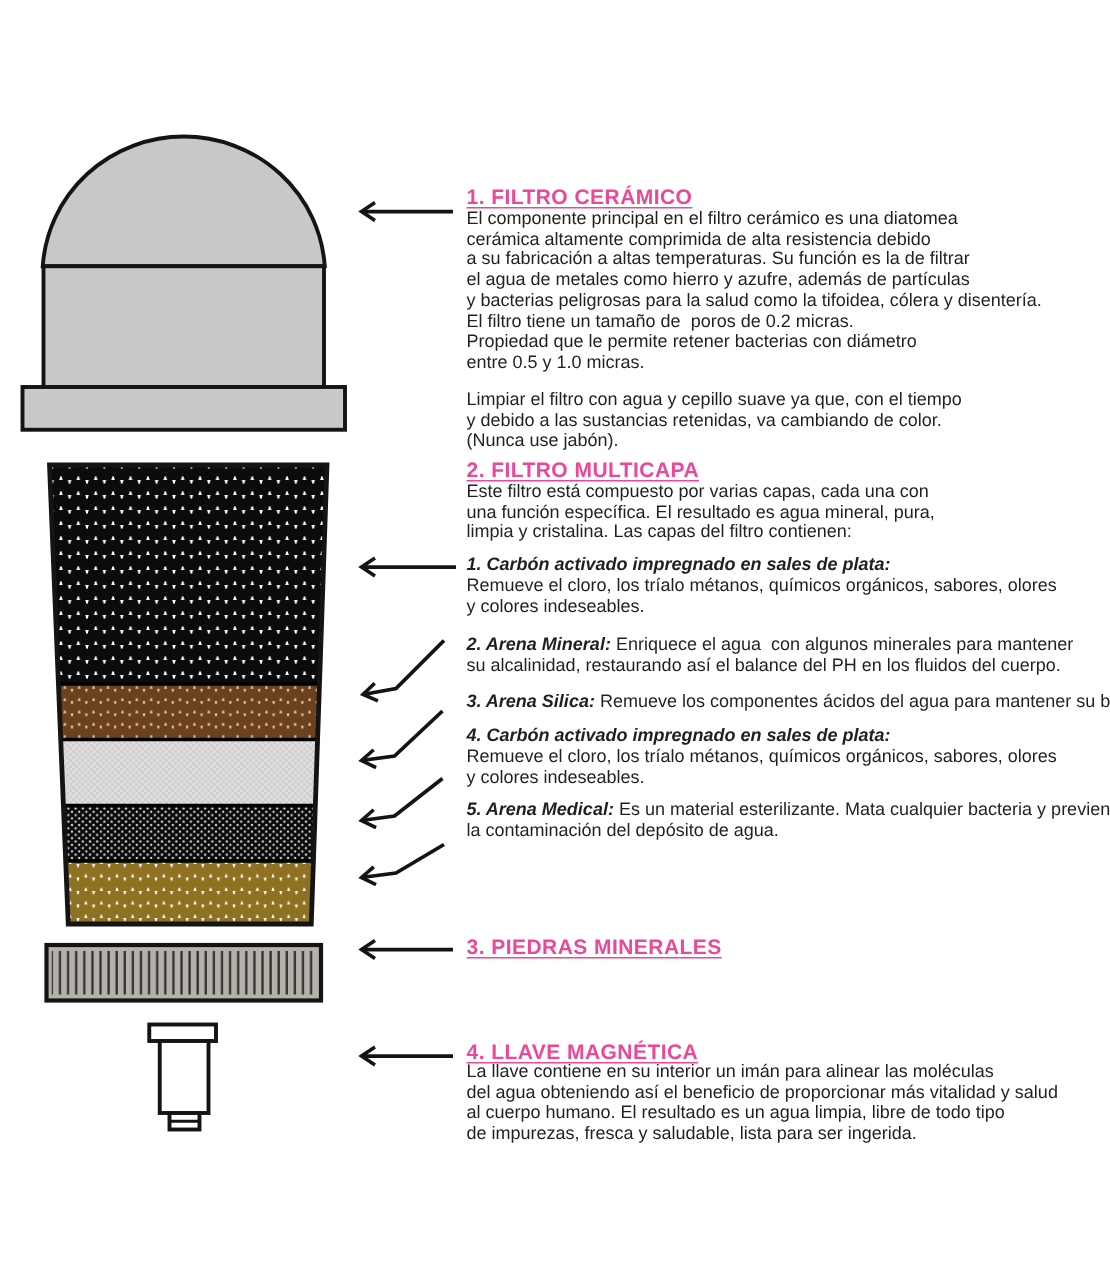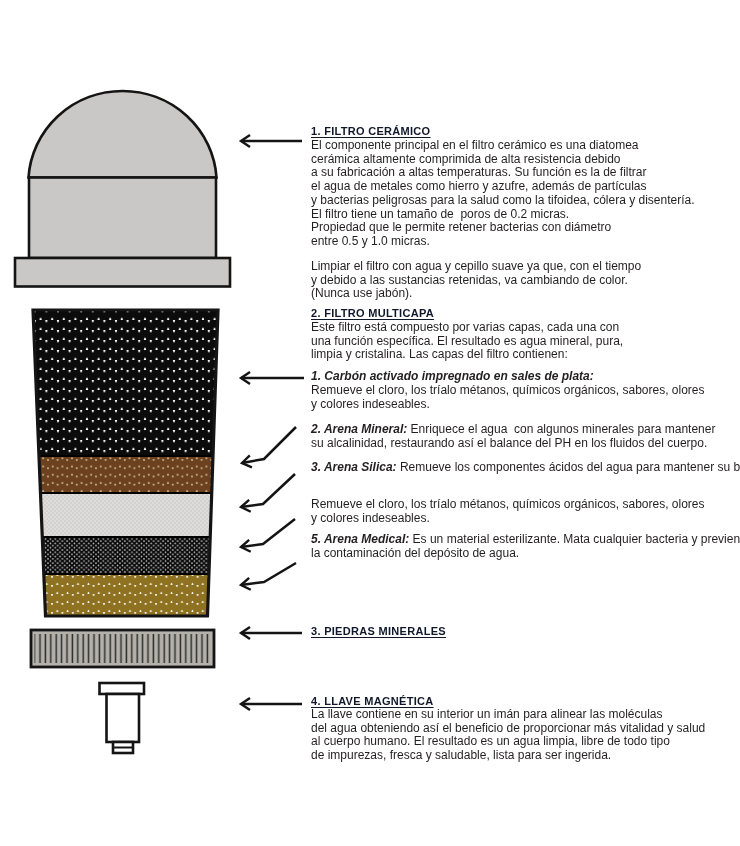--- a/index.html
+++ b/index.html
@@ -1,19 +1,19 @@
 <!DOCTYPE html>
 <html><head>
 <meta charset="utf-8">
 <style>
   html,body{margin:0;padding:0;background:#ffffff;}
   #canvas{position:relative;width:740px;height:846px;background:#ffffff;overflow:hidden;
           font-family:"Liberation Sans",sans-serif;}
   #art{position:absolute;left:0;top:0;}
-  .h{position:absolute;font-size:11px;font-weight:bold;letter-spacing:.3px;color:#0f172a;
+  .h{position:absolute;font-size:14px;font-weight:bold;letter-spacing:.3px;color:#ec4899;
      text-decoration:underline;text-underline-offset:2px;white-space:pre;line-height:14px;}
   .t{position:absolute;font-size:12px;line-height:13.7px;color:#231f20;white-space:pre;}
   .lbl{font-weight:bold;font-style:italic;}
 </style>
 </head>
 <body>
 
 <div id="canvas">
 
   <svg id="art" width="740" height="846" viewBox="0 0 740 846">
@@ -135,20 +135,21 @@
 
   <div class="t lbl" style="left:311px;top:370px">1. Carbón activado impregnado en sales de plata:</div>
   <div class="t" style="left:311px;top:384px">Remueve el cloro, los tríalo métanos, químicos orgánicos, sabores, olores
 y colores indeseables.</div>
 
   <div class="t" style="left:311px;top:423px"><span class="lbl">2. Arena Mineral:</span> <span>Enriquece el agua  con algunos minerales para mantener
 su alcalinidad, restaurando así el balance del PH en los fluidos del cuerpo.</span></div>
 
   <div class="t" style="left:311px;top:461px"><span class="lbl">3. Arena Silica:</span> <span>Remueve los componentes ácidos del agua para mantener su balance de PH</span></div>
 
+  <div class="t lbl" style="left:311px;top:484px">4. Carbón activado impregnado en sales de plata:</div>
   <div class="t" style="left:311px;top:498px">Remueve el cloro, los tríalo métanos, químicos orgánicos, sabores, olores
 y colores indeseables.</div>
 
   <div class="t" style="left:311px;top:533px"><span class="lbl">5. Arena Medical:</span> <span>Es un material esterilizante. Mata cualquier bacteria y previene
 la contaminación del depósito de agua.</span></div>
 
   <div class="h" style="left:311px;top:624px">3. PIEDRAS MINERALES</div>
 
   <div class="h" style="left:311px;top:694px">4. LLAVE MAGNÉTICA</div>
   <div class="t" style="left:311px;top:708px">La llave contiene en su interior un imán para alinear las moléculas

